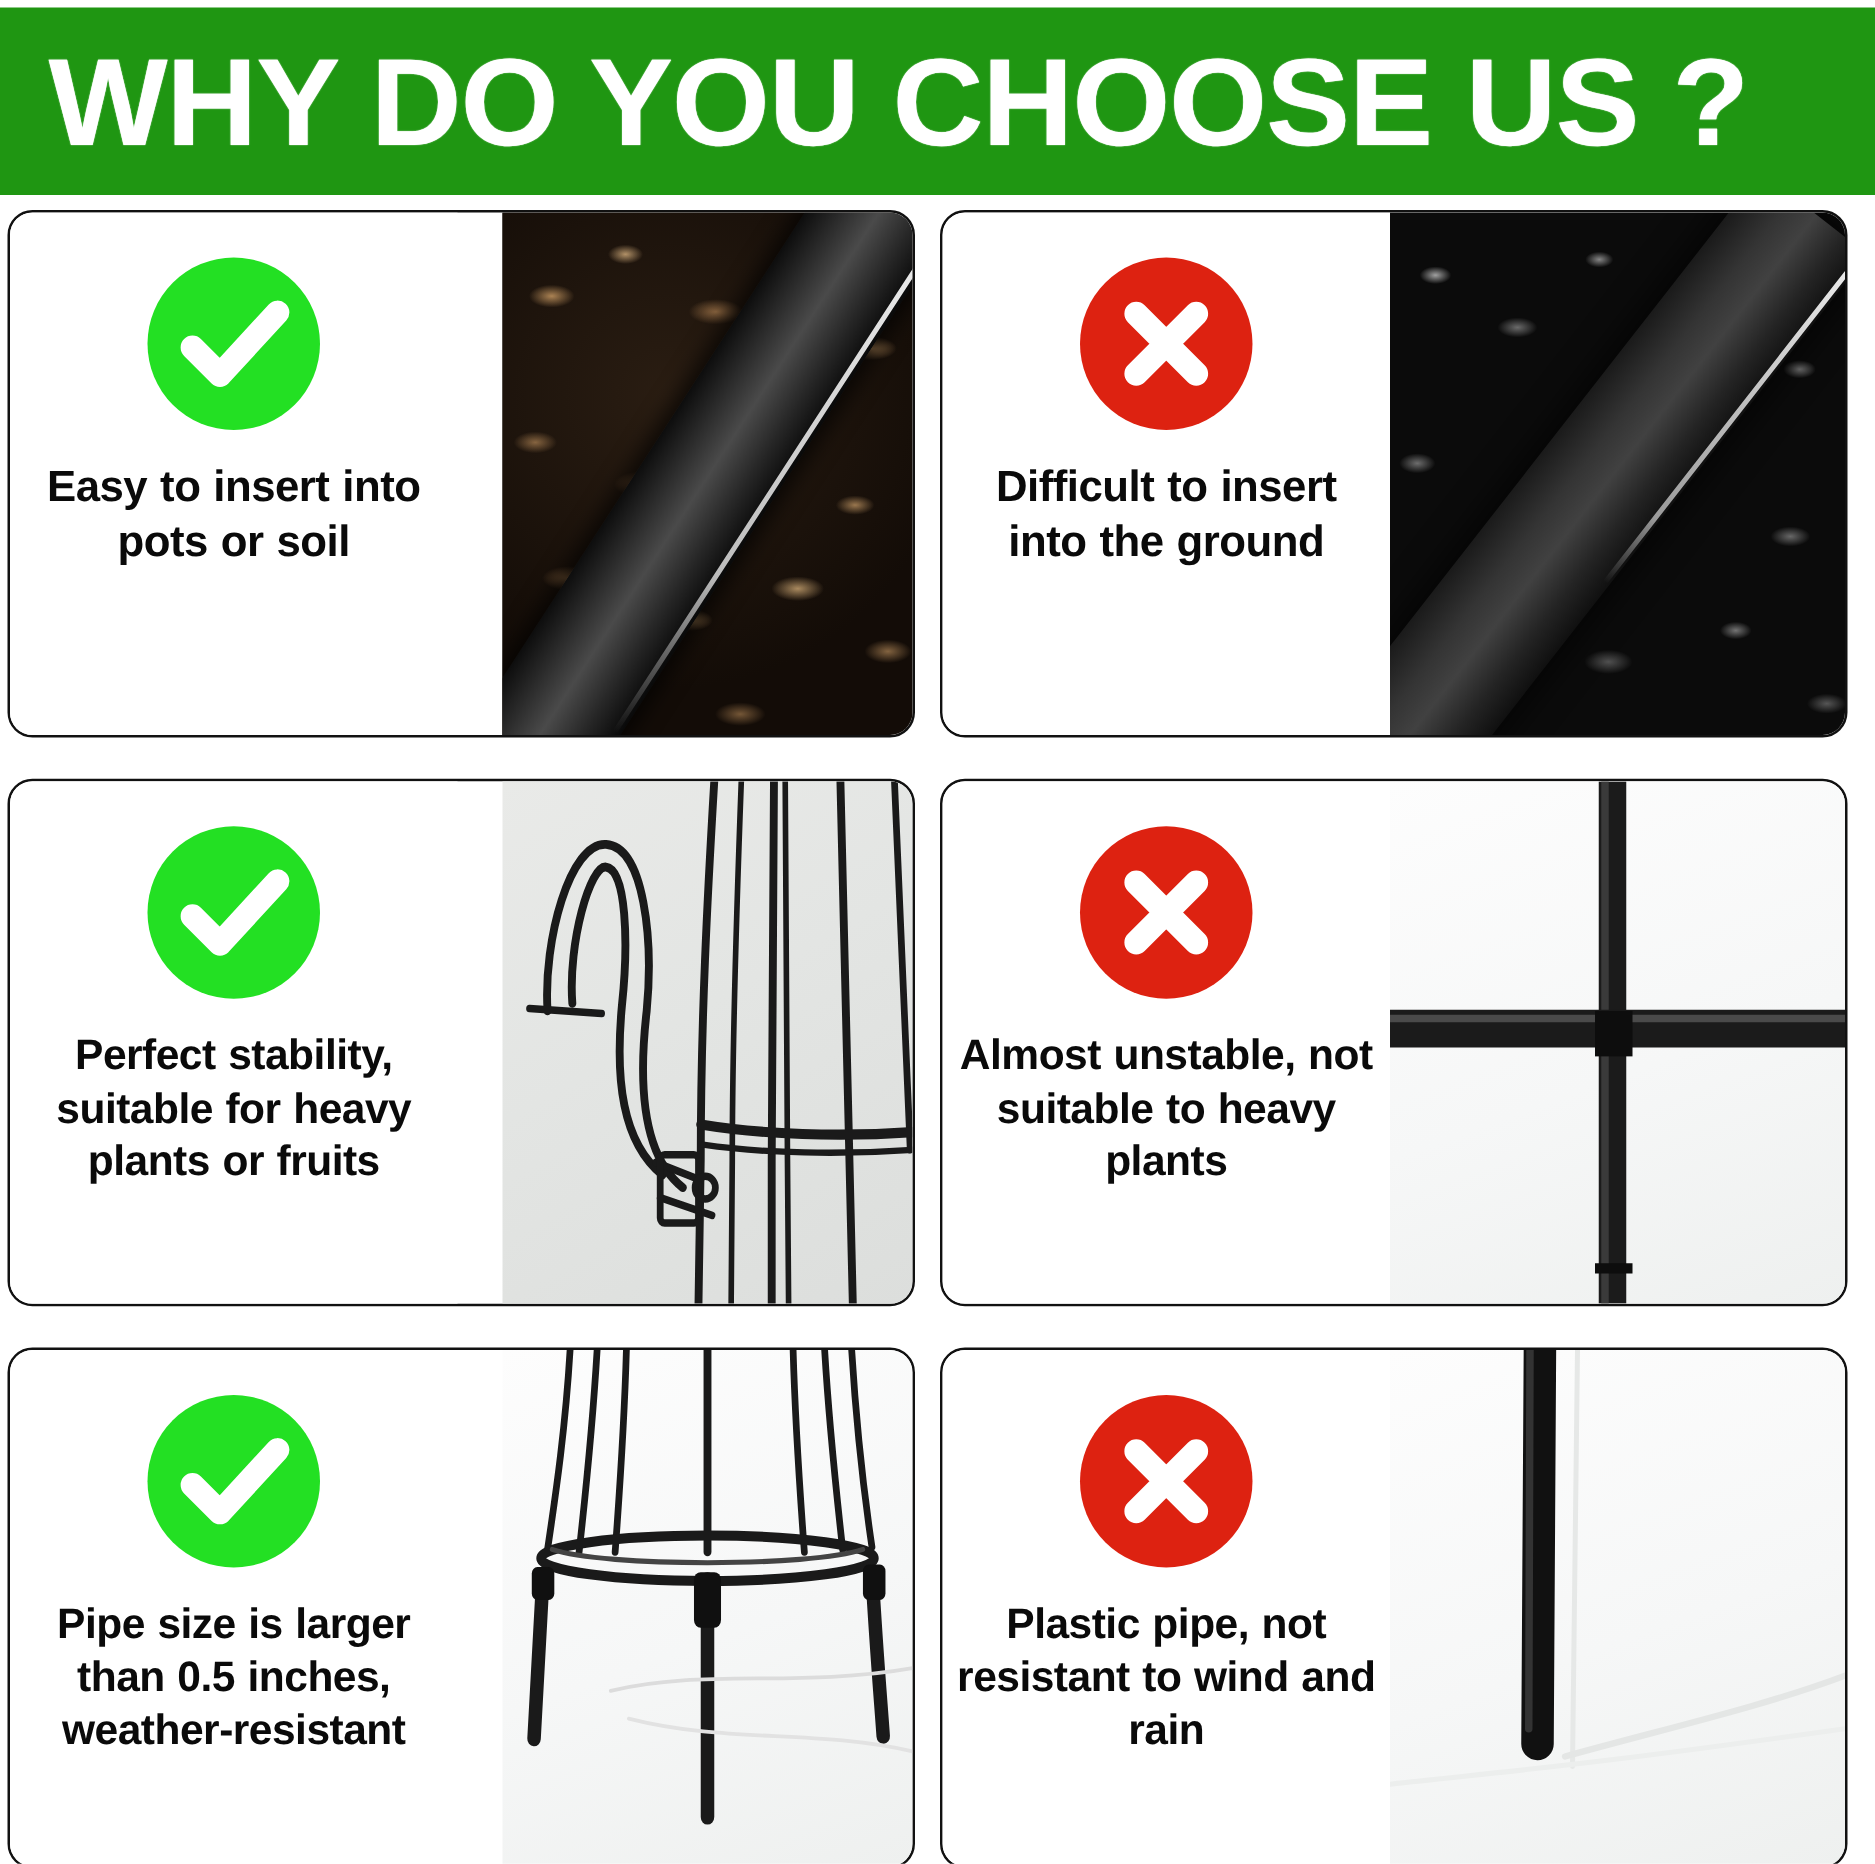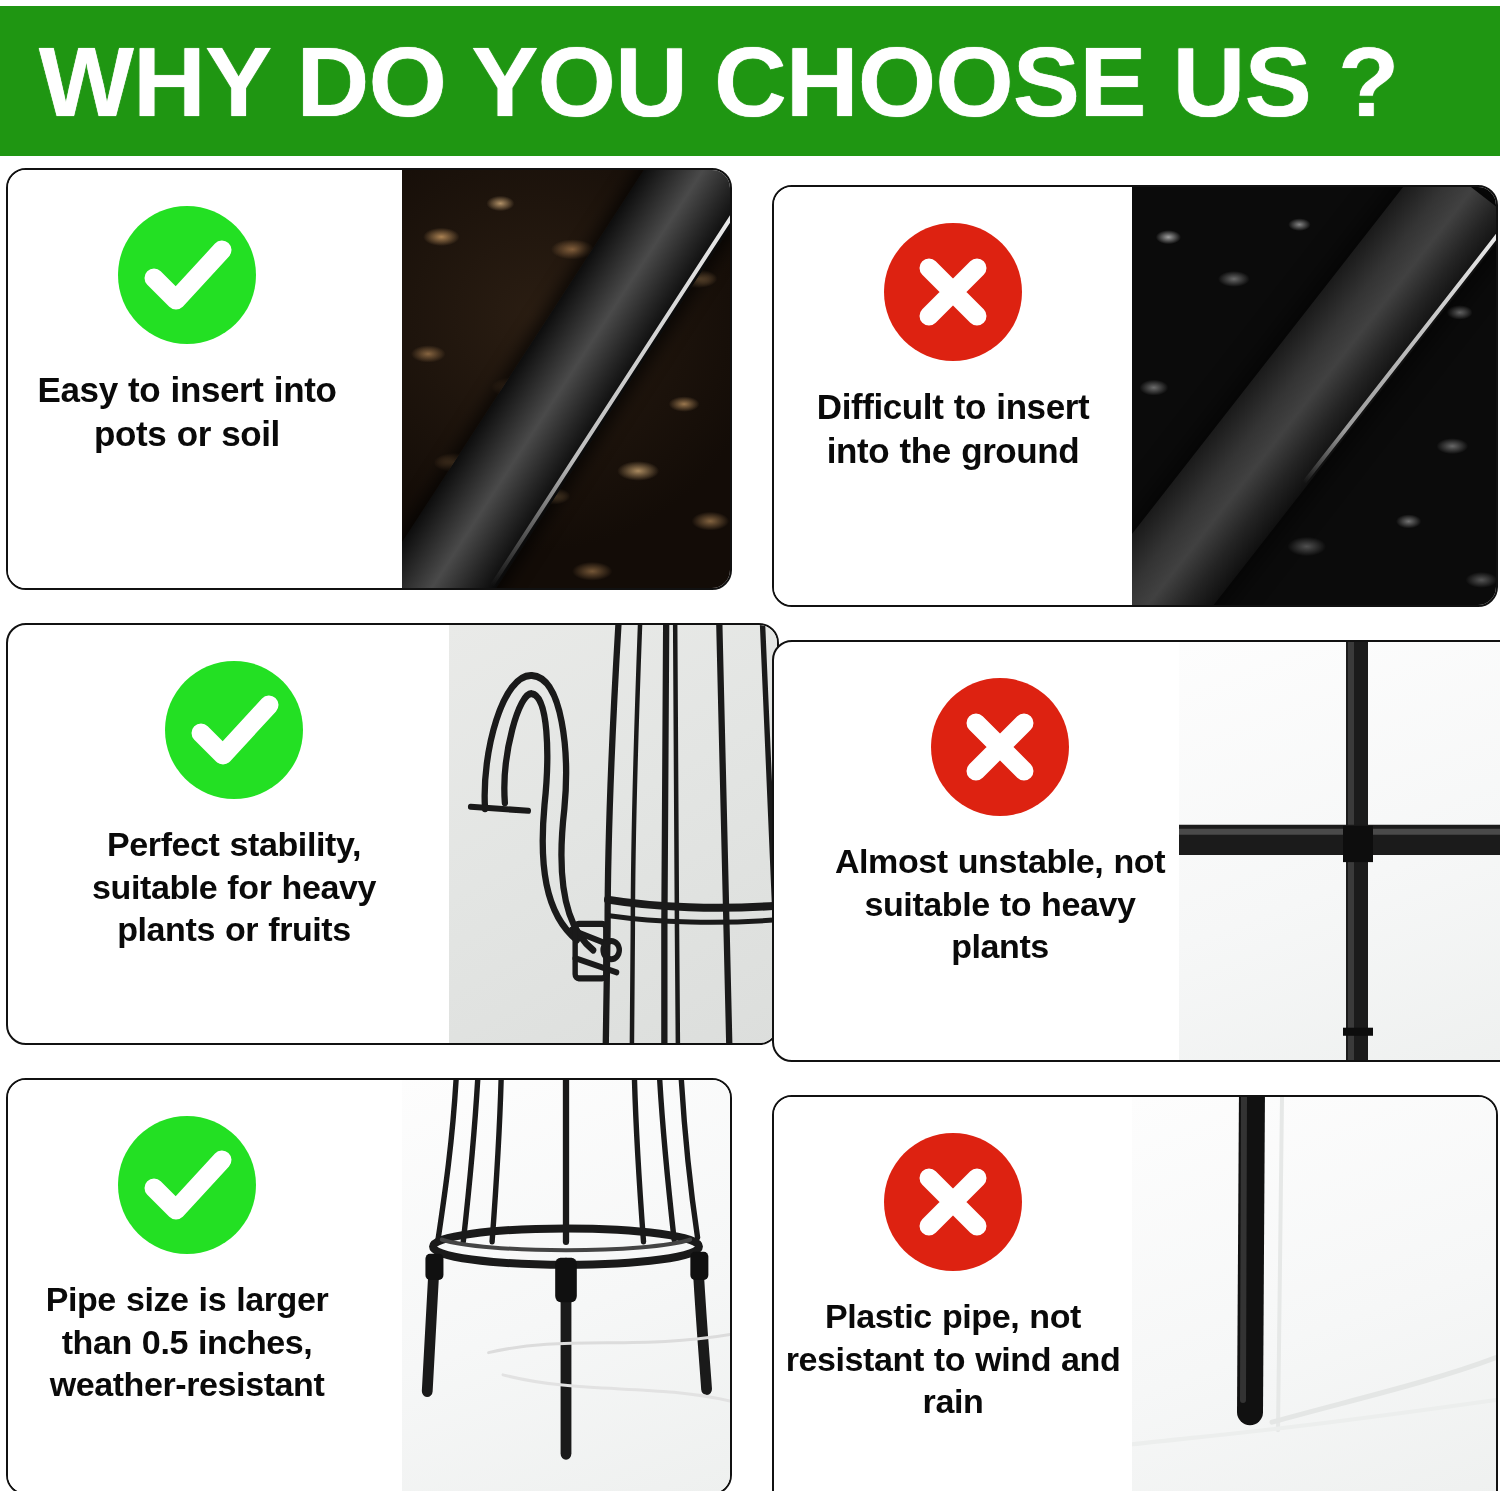--- a/index.html
+++ b/index.html
@@ -37,24 +37,24 @@
 
   .card{
     position:absolute;
     background:#ffffff;
     border:2px solid #111111;
     border-radius:20px;
     overflow:hidden;
     display:flex;
   }
   .card.r1{top:0;height:418px;}
-  .card.r2{top:455px;height:418px;padding-left:47px;}
+  .card.r2{top:455px;height:418px;}
   .card.r3{top:910px;height:413px;}
   .card.c1{left:6px;width:722px;gap:36px;}
-  .card.c2{left:772px;width:722px;margin-top:17px;}
+  .card.c2{left:752px;width:722px;}
 
   .card-text{
     width:358px;flex:0 0 358px;
     position:relative;
     display:flex;flex-direction:column;align-items:center;
     background:#fff;
   }
   .icon-wrap{
     margin-top:30px;
     width:150px;height:150px;

